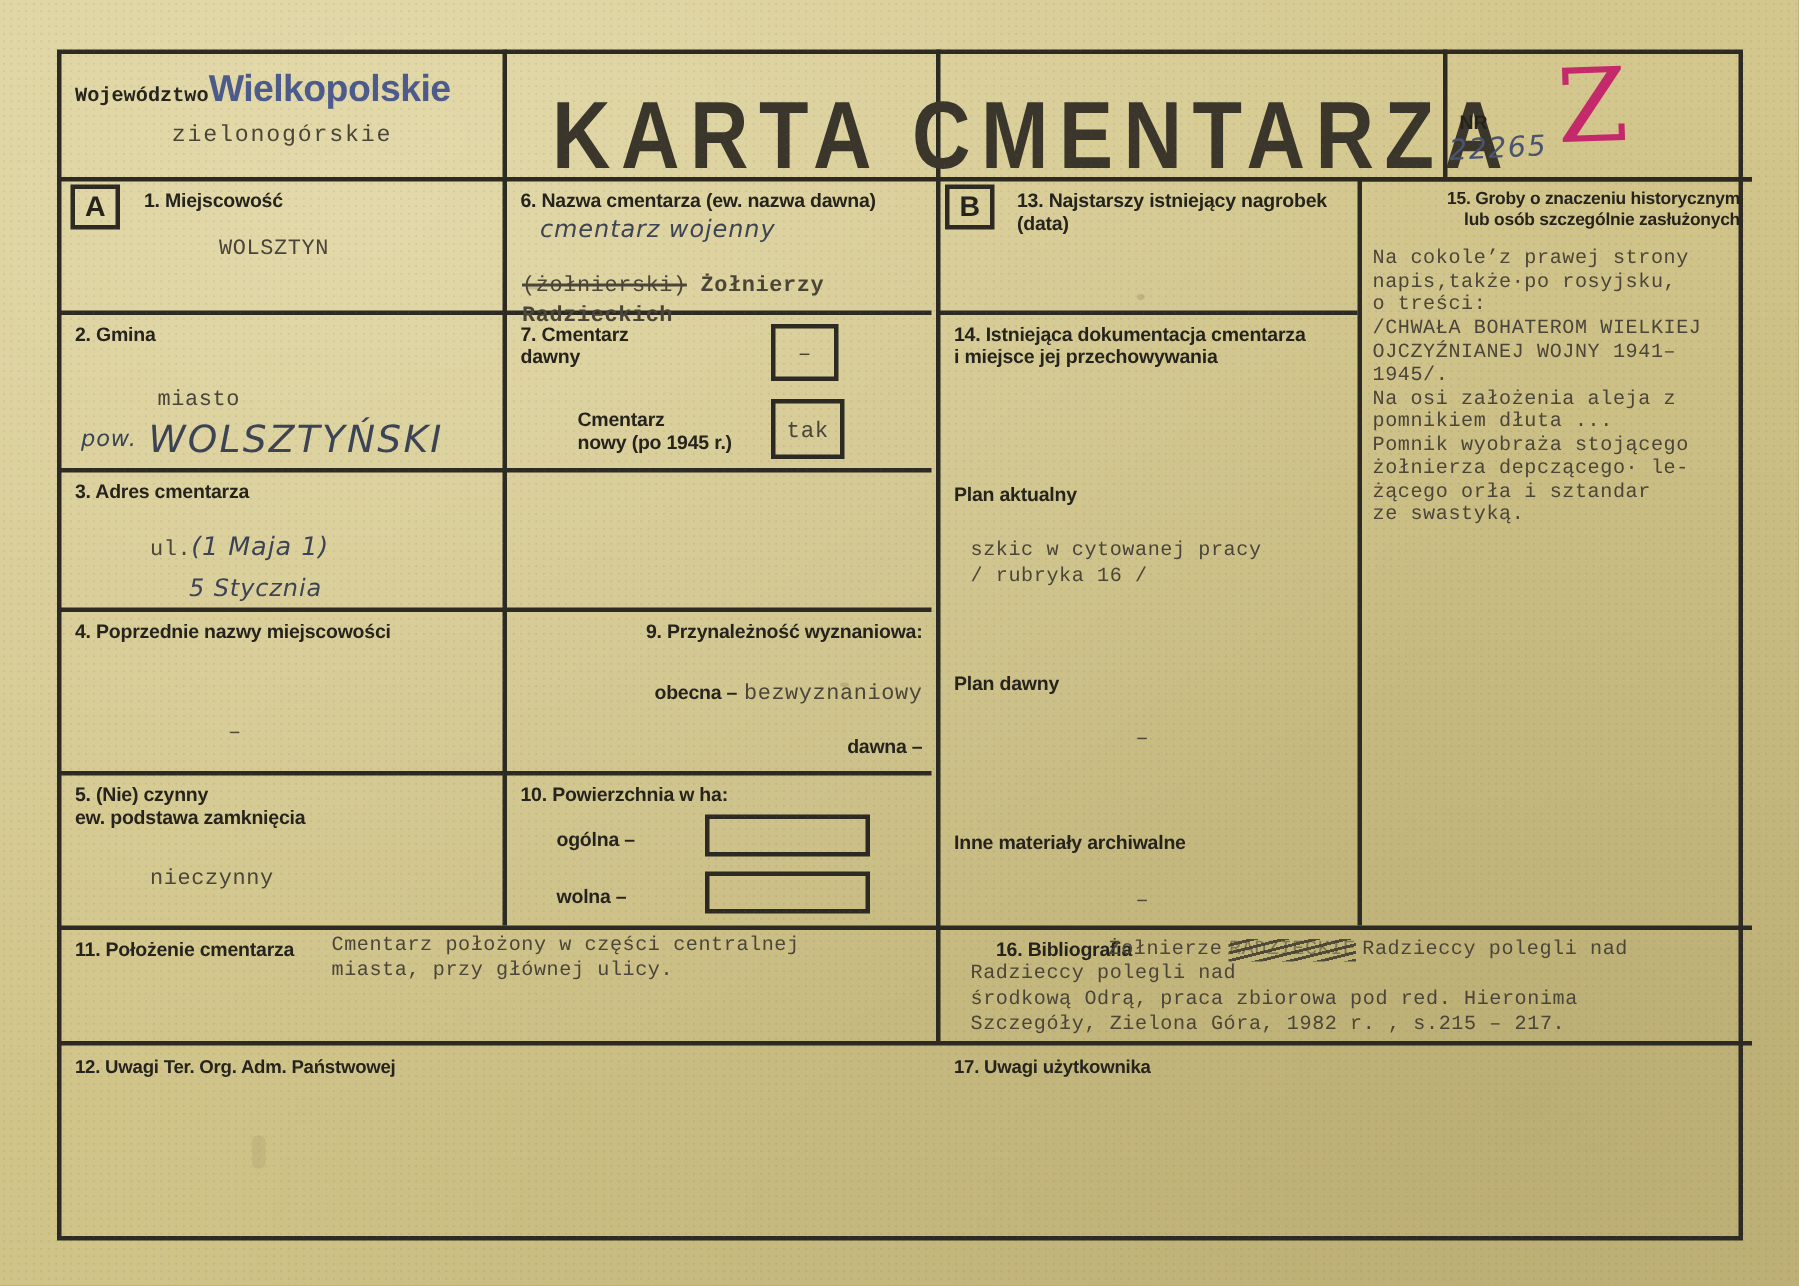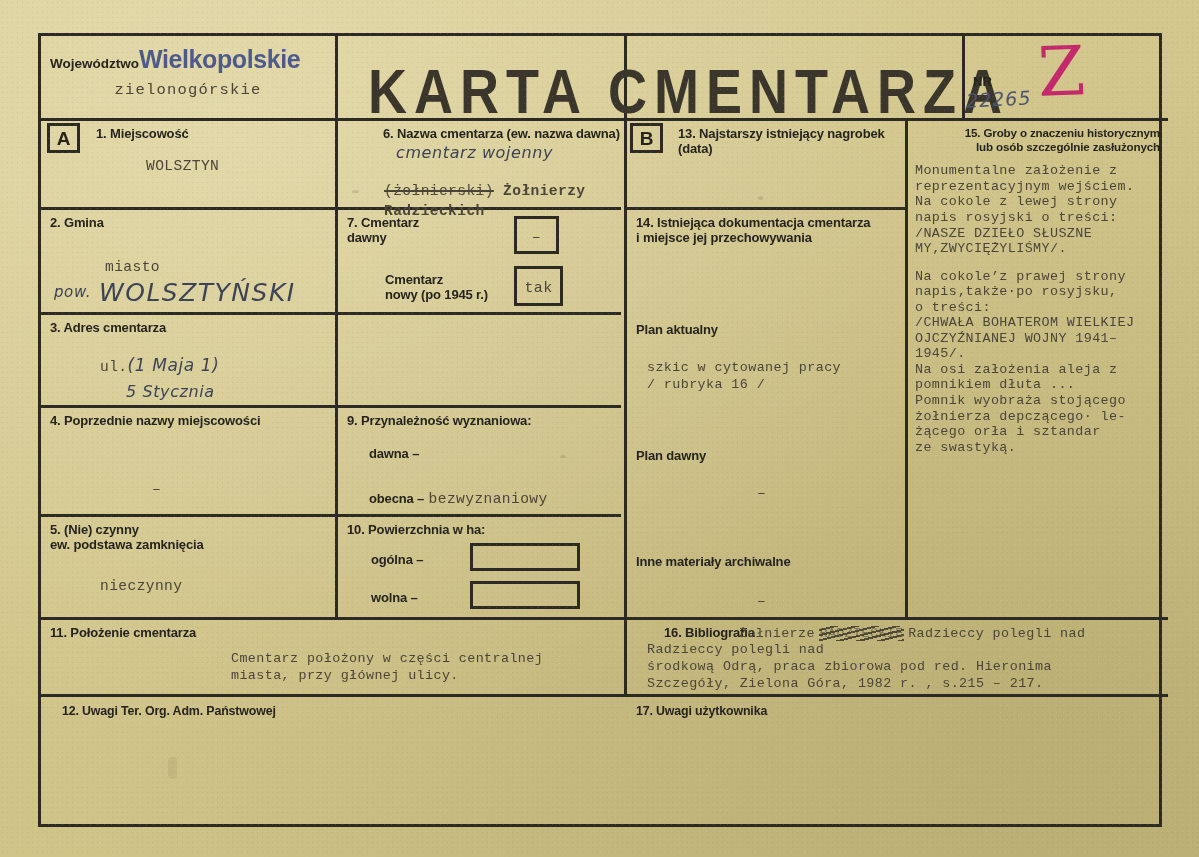--- a/index.html
+++ b/index.html
@@ -113,21 +113,21 @@
     font-size: 54px;
     letter-spacing: 7px;
     color: #3a362b;
     transform: scaleY(1.18);
     transform-origin: left center;
     white-space: nowrap;
   }
 
   
   .prov-pre {
-    font-family: Liberation Sans, sans-serif;
+    font-family: Liberation Mono, monospace;
     font-weight: bold;
     font-size: 13.5px;
     color: #26241d;
   }
   .prov-main {
     font-family: "Liberation Sans", sans-serif;
     font-weight: bold;
     font-size: 25px;
     color: #4d5a8c;
     letter-spacing: -0.4px;
@@ -263,21 +263,21 @@
       <div class="lbl">4. Poprzednie nazwy miejscowości</div>
       <div class="tw" style="padding:52px 0 0 102px;">–</div>
     </div>
 
     <div class="cell" style="left:0px; top:481px; width:294px; height:100px;">
       <div class="lbl">5. (Nie) czynny
 ew. podstawa zamknięcia</div>
       <div class="tw" style="padding:24px 0 0 50px;">nieczynny</div>
     </div>
 
-    <div class="cell" style="left:297px; top:85px; width:328px; height:86px;margin-left:36px;">
+    <div class="cell" style="left:297px; top:85px; width:328px; height:86px;">
       <div class="lbl">6. Nazwa cmentarza (ew. nazwa dawna)</div>
       <div class="hw" style="position:absolute; left:22px; top:22px; font-size:16px;">cmentarz wojenny</div>
       <div style="padding:40px 0 0 1px; white-space:nowrap;">
         <span class="tw inline strike">(żołnierski)</span><span class="tw inline"> </span><span class="tw inline" style="font-weight:bold;">Żołnierzy</span>
       </div>
       <div class="tw" style="padding:1px 0 0 1px; font-weight:bold;">Radzieckich</div>
     </div>
 
     <div class="cell" style="left:297px; top:174px; width:286px; height:102px;">
       <div class="lbl" style="white-space:pre-line;">7. Cmentarz
@@ -286,29 +286,29 @@
 nowy (po 1945 r.)</div>
       <div class="tickbox" style="left:176px; top:6px; width:45px; height:38px; line-height:34px;">
         <span class="tw">–</span>
       </div>
       <div class="tickbox" style="left:176px; top:56px; width:49px; height:40px; line-height:36px;">
         <span class="tw">tak</span>
       </div>
     </div>
 
 
-    <div class="cell" style="left:297px; top:372px; width:286px; height:137px;">
+    <div class="cell" style="left:297px; top:372px; width:286px; height:137px;text-align:right;">
       <div class="lbl">9. Przynależność wyznaniowa:</div>
+      <div style="padding:25px 0 0 22px; white-space:nowrap;">
+        <span class="lbl inline">obecna –</span>
+        <span class="tw inline">bezwyznaniowy</span>
+      </div>
       <div style="padding:16px 0 0 22px; white-space:nowrap;">
         <span class="lbl inline">dawna –</span>
         <span class="tw inline"></span>
-      </div>
-      <div style="padding:25px 0 0 22px; white-space:nowrap;">
-        <span class="lbl inline">obecna –</span>
-        <span class="tw inline">bezwyznaniowy</span>
       </div>
     </div>
 
     <div class="cell" style="left:297px; top:481px; width:286px; height:100px;">
       <div class="lbl">10. Powierzchnia w ha:</div>
       <div class="lbl" style="position:absolute; left:33px; top:35px;">ogólna  –</div>
       <div class="areabox" style="left:132px; top:26px; width:110px; height:28px;">
         <span class="tw" style="padding-left:6px;"></span>
       </div>
       <div class="lbl" style="position:absolute; left:33px; top:73px;">wolna   –</div>
@@ -336,59 +336,53 @@
       <div class="lbl" style="position:absolute; left:9px; top:238px;">Plan dawny</div>
       <div class="tw" style="position:absolute; left:130px; top:274px;">–</div>
 
       <div class="lbl" style="position:absolute; left:9px; top:344px;">Inne materiały archiwalne</div>
       <div class="tw" style="position:absolute; left:130px; top:382px;">–</div>
     </div>
 
     <div class="cell" style="left:867px; top:85px; width:257px; height:496px; padding:5px 5px 0 7px;">
       <div class="lbl sm ctr">15. Groby o znaczeniu historycznym
       lub osób szczególnie zasłużonych</div>
-      <div class="tw sm tight" style="padding-top:10px;">Monumentalne założenie z
-reprezentacyjnym wejściem.
-Na cokole z lewej strony
-napis rosyjski o treści:
-/NASZE DZIEŁO SŁUSZNE
- MY‚ZWYCIĘŻYLIŚMY/.</div>
       <div class="tw sm tight" style="padding-top:12px;">Na cokole’z prawej strony
 napis‚także·po rosyjsku,
 o treści:
 /CHWAŁA BOHATEROM WIELKIEJ
  OJCZYŹNIANEJ WOJNY 1941–
 1945/.
 Na osi założenia aleja z
 pomnikiem dłuta ...
 Pomnik wyobraża stojącego
 żołnierza depczącego· le-
 żącego orła i sztandar
 ze swastyką.</div>
     </div>
 
     <div class="cell" style="left:0px; top:584px; width:583px; height:74px;">
       <div class="lbl" style="position:absolute; left:9px; top:5px;">11. Położenie cmentarza</div>
-      <div class="tw sm" style="position:absolute; left:190px; top:3px;margin-top:28px;">Cmentarz położony w części centralnej
+      <div class="tw sm" style="position:absolute; left:180px; top:3px;">Cmentarz położony w części centralnej
 miasta, przy głównej ulicy.</div>
     </div>
 
     <div class="cell" style="left:586px; top:584px; width:538px; height:74px;">
       <div class="lbl" style="position:absolute; left:9px; top:5px;margin-left:28px;">16. Bibliografia</div>
       <div style="position:absolute; left:112px; top:3px; white-space:nowrap;">
         <span class="tw sm inline">Żołnierze</span>
         <span class="tw sm inline xout">RADZIECKIE</span>
         <span class="tw sm inline">Radzieccy polegli nad</span>
       </div>
       <div class="tw sm" style="position:absolute; left:20px; top:22px;">Radzieccy polegli nad
 środkową Odrą, praca zbiorowa pod red. Hieronima
 Szczegóły, Zielona Góra, 1982 r. , s.215 – 217.</div>
     </div>
 
-    <div class="cell" style="left:12px; top:661px; width:583px; height:130px;">
+    <div class="cell" style="left:0px; top:661px; width:583px; height:130px;">
       <div class="lbl" style="position:absolute; left:9px; top:7px; font-size:12.4px;">12. Uwagi Ter. Org. Adm. Państwowej</div>
       <div class="tw sm" style="position:absolute; left:20px; top:34px;"></div>
     </div>
 
     <div class="cell" style="left:586px; top:661px; width:538px; height:130px;">
       <div class="lbl" style="position:absolute; left:9px; top:7px; font-size:12.4px;">17. Uwagi użytkownika</div>
       <div class="tw sm" style="position:absolute; left:20px; top:34px;"></div>
     </div>
 
   </div>

